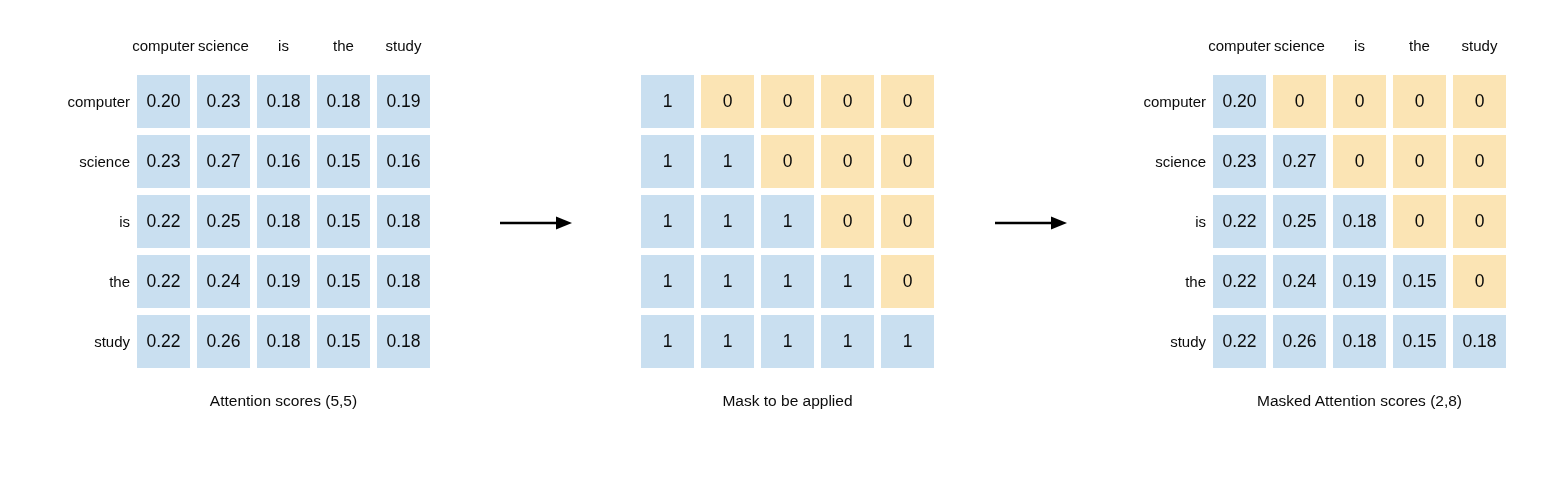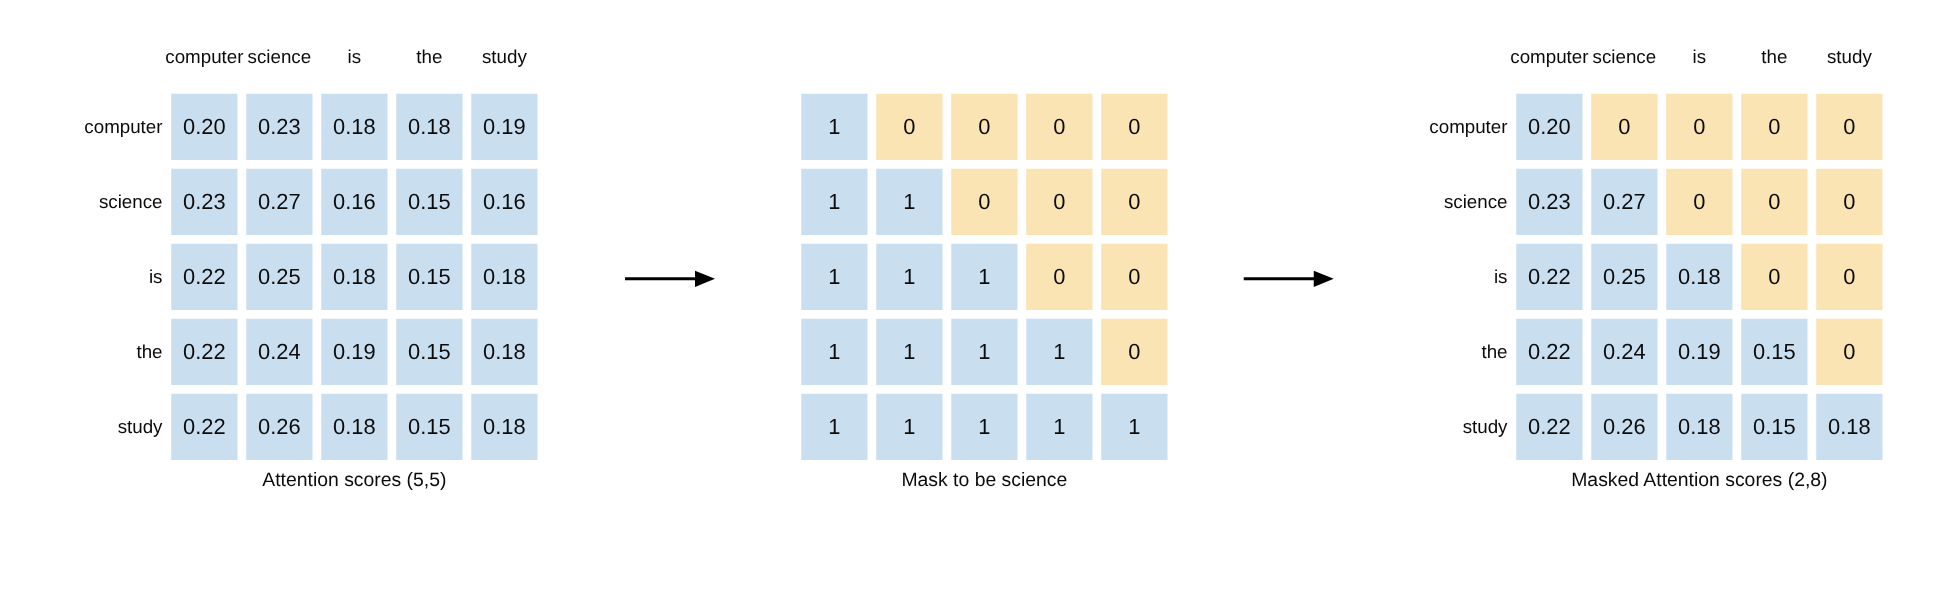--- a/index.html
+++ b/index.html
@@ -70,21 +70,21 @@
     height: 53px;
     display: flex;
     align-items: center;
     justify-content: center;
     font-size: 17.5px;
     background: var(--cell-blue, #c9dff0);
   }
   .cell.masked { background: var(--cell-orange, #fbe4b4); }
 
   .caption {
-    margin-top: 8px;
+    margin-top: 24px;
     width: 293px;
     text-align: center;
     font-size: 15.5px;
     white-space: nowrap;
   }
   .labeled .caption { margin-left: 137px; }
 
   .arrow {
     position: absolute;
     top: 212px;
@@ -188,21 +188,21 @@
           <div class="cell masked">0</div>
         </div>
         <div class="mrow">
           <div class="cell">1</div>
           <div class="cell">1</div>
           <div class="cell">1</div>
           <div class="cell">1</div>
           <div class="cell">1</div>
         </div>
       </div>
-    <div class="caption">Mask to be science</div>
+    <div class="caption">Mask to be applied</div>
   </div>
 
   <svg id="arrow-2" class="arrow" viewBox="0 0 76 22" xmlns="http://www.w3.org/2000/svg">
     <line x1="2" y1="11" x2="60" y2="11" stroke="#000000" stroke-width="2.5"></line>
     <polygon points="58,4.5 74,11 58,17.5" fill="#000000"></polygon>
   </svg>
 
   <div id="panel-masked" class="panel labeled">
     <div class="header-row">
         <div class="hslot">computer</div>

